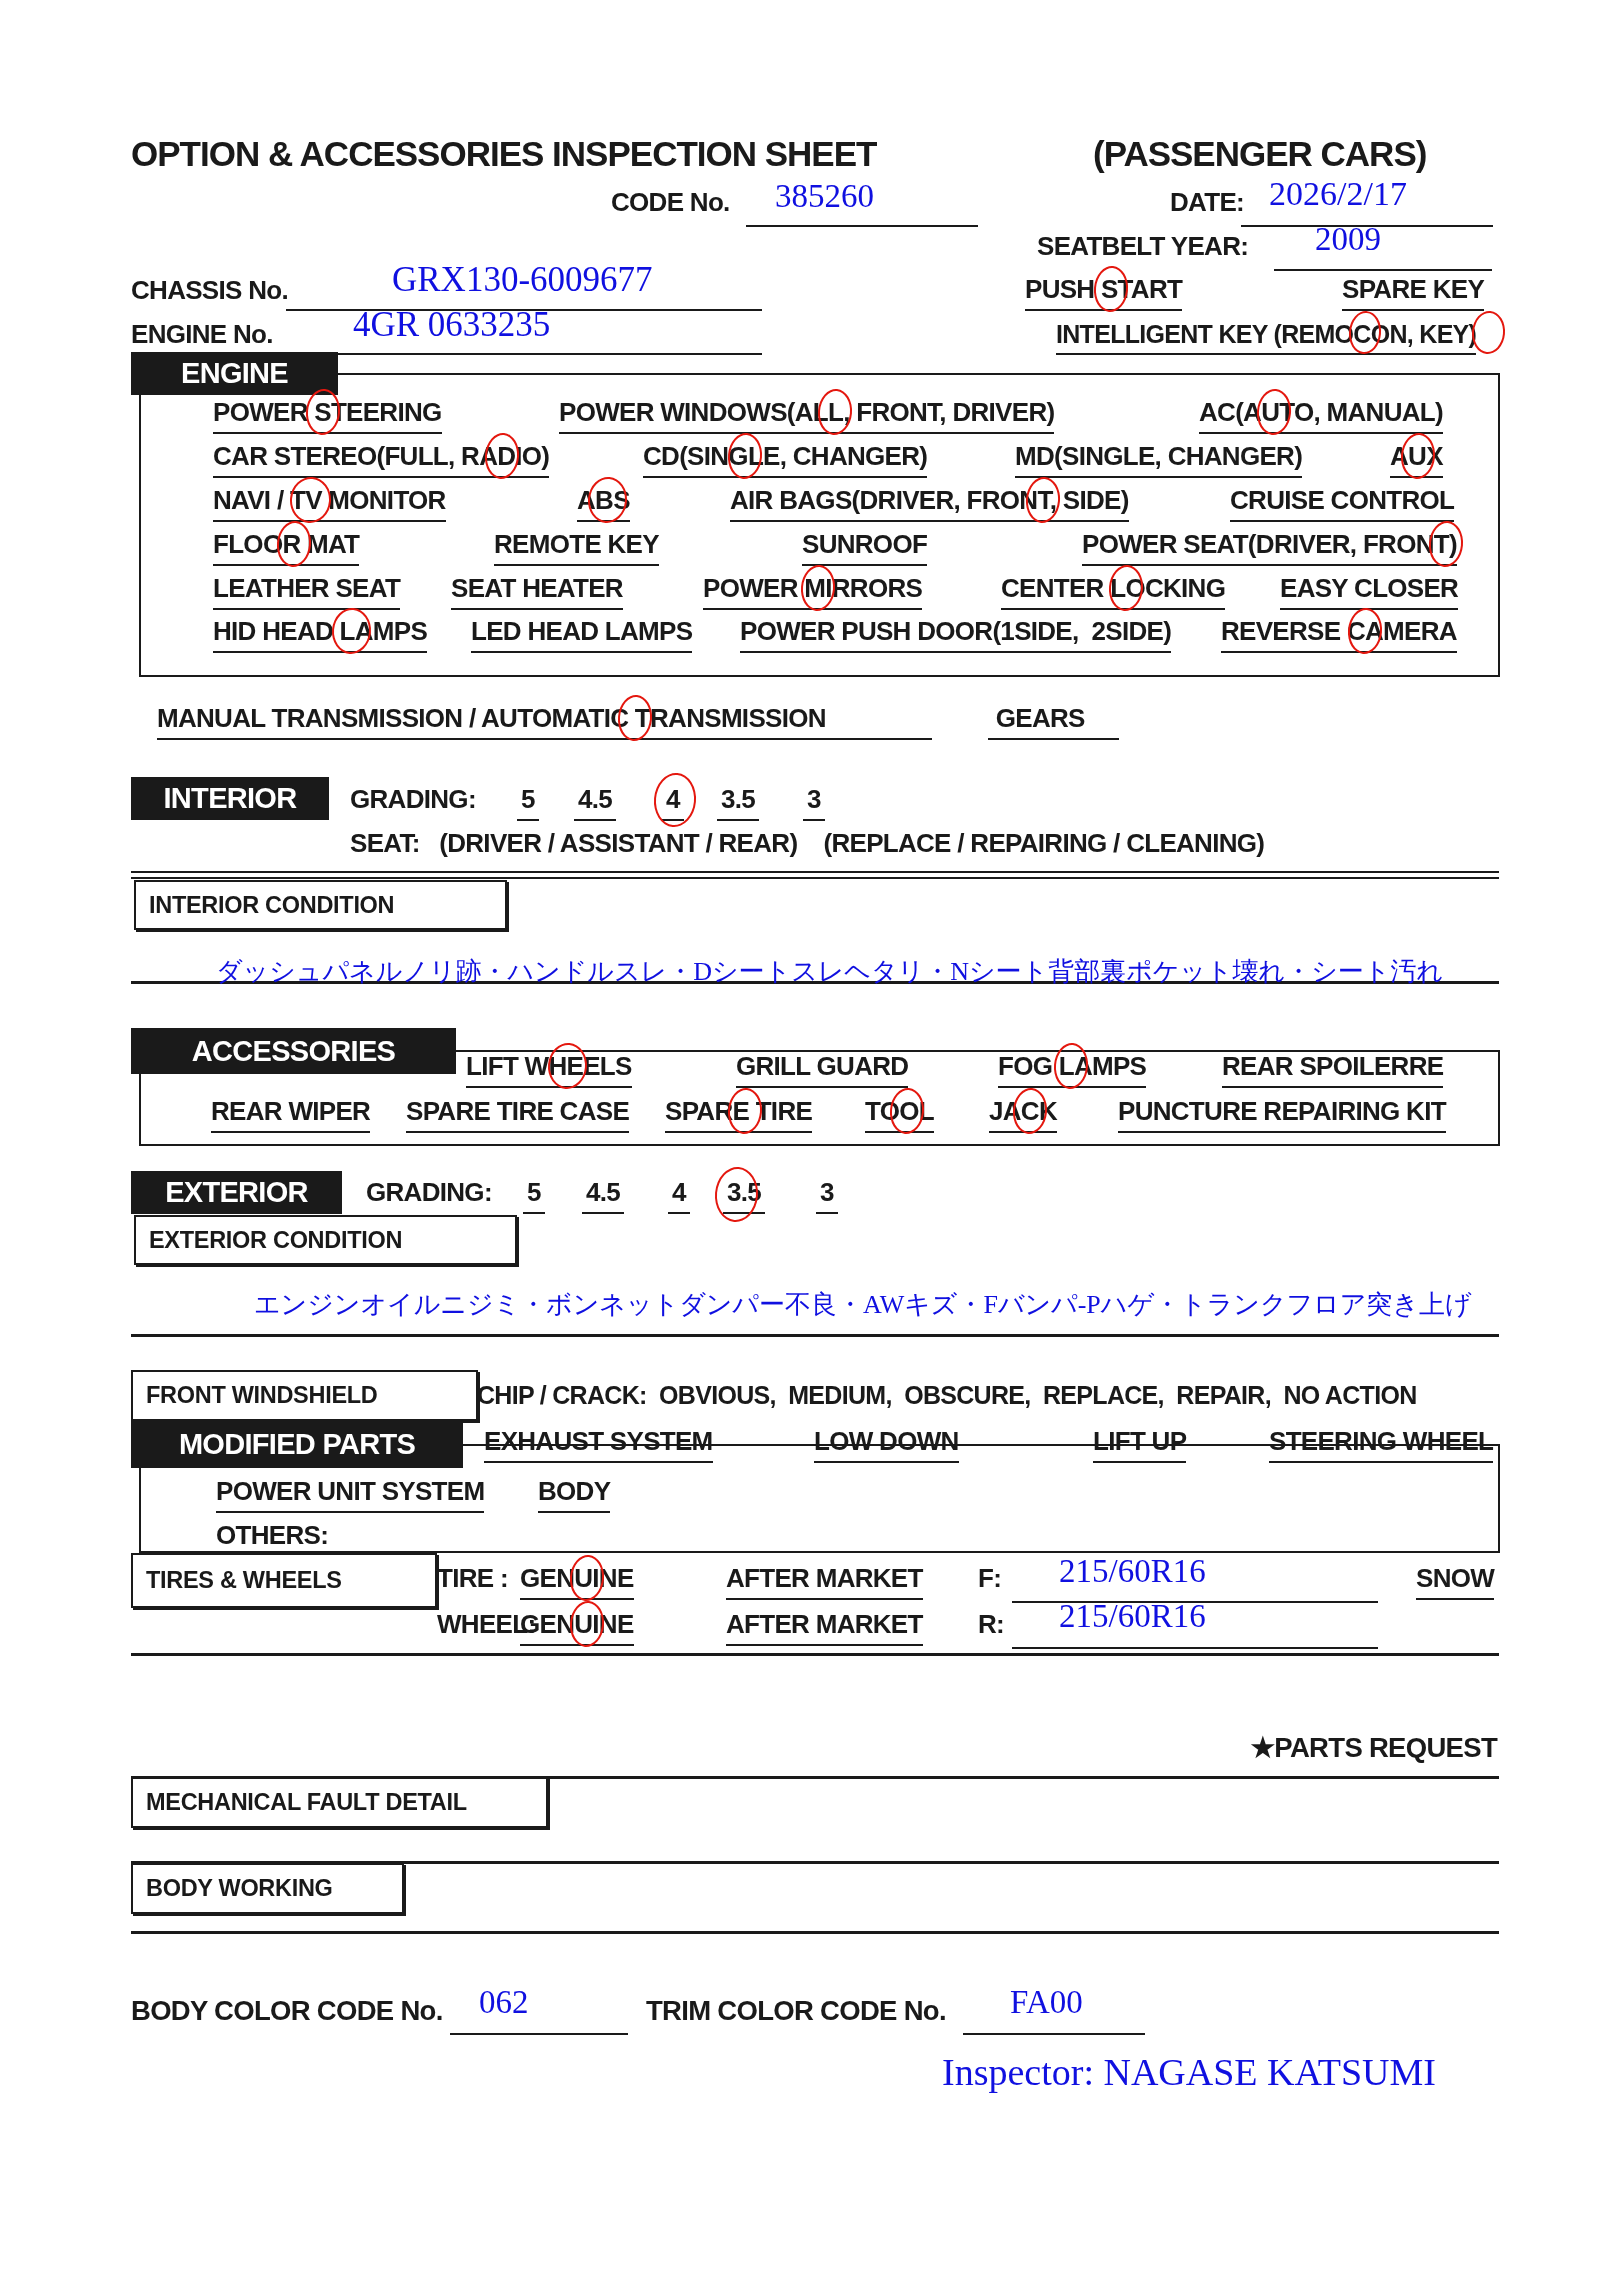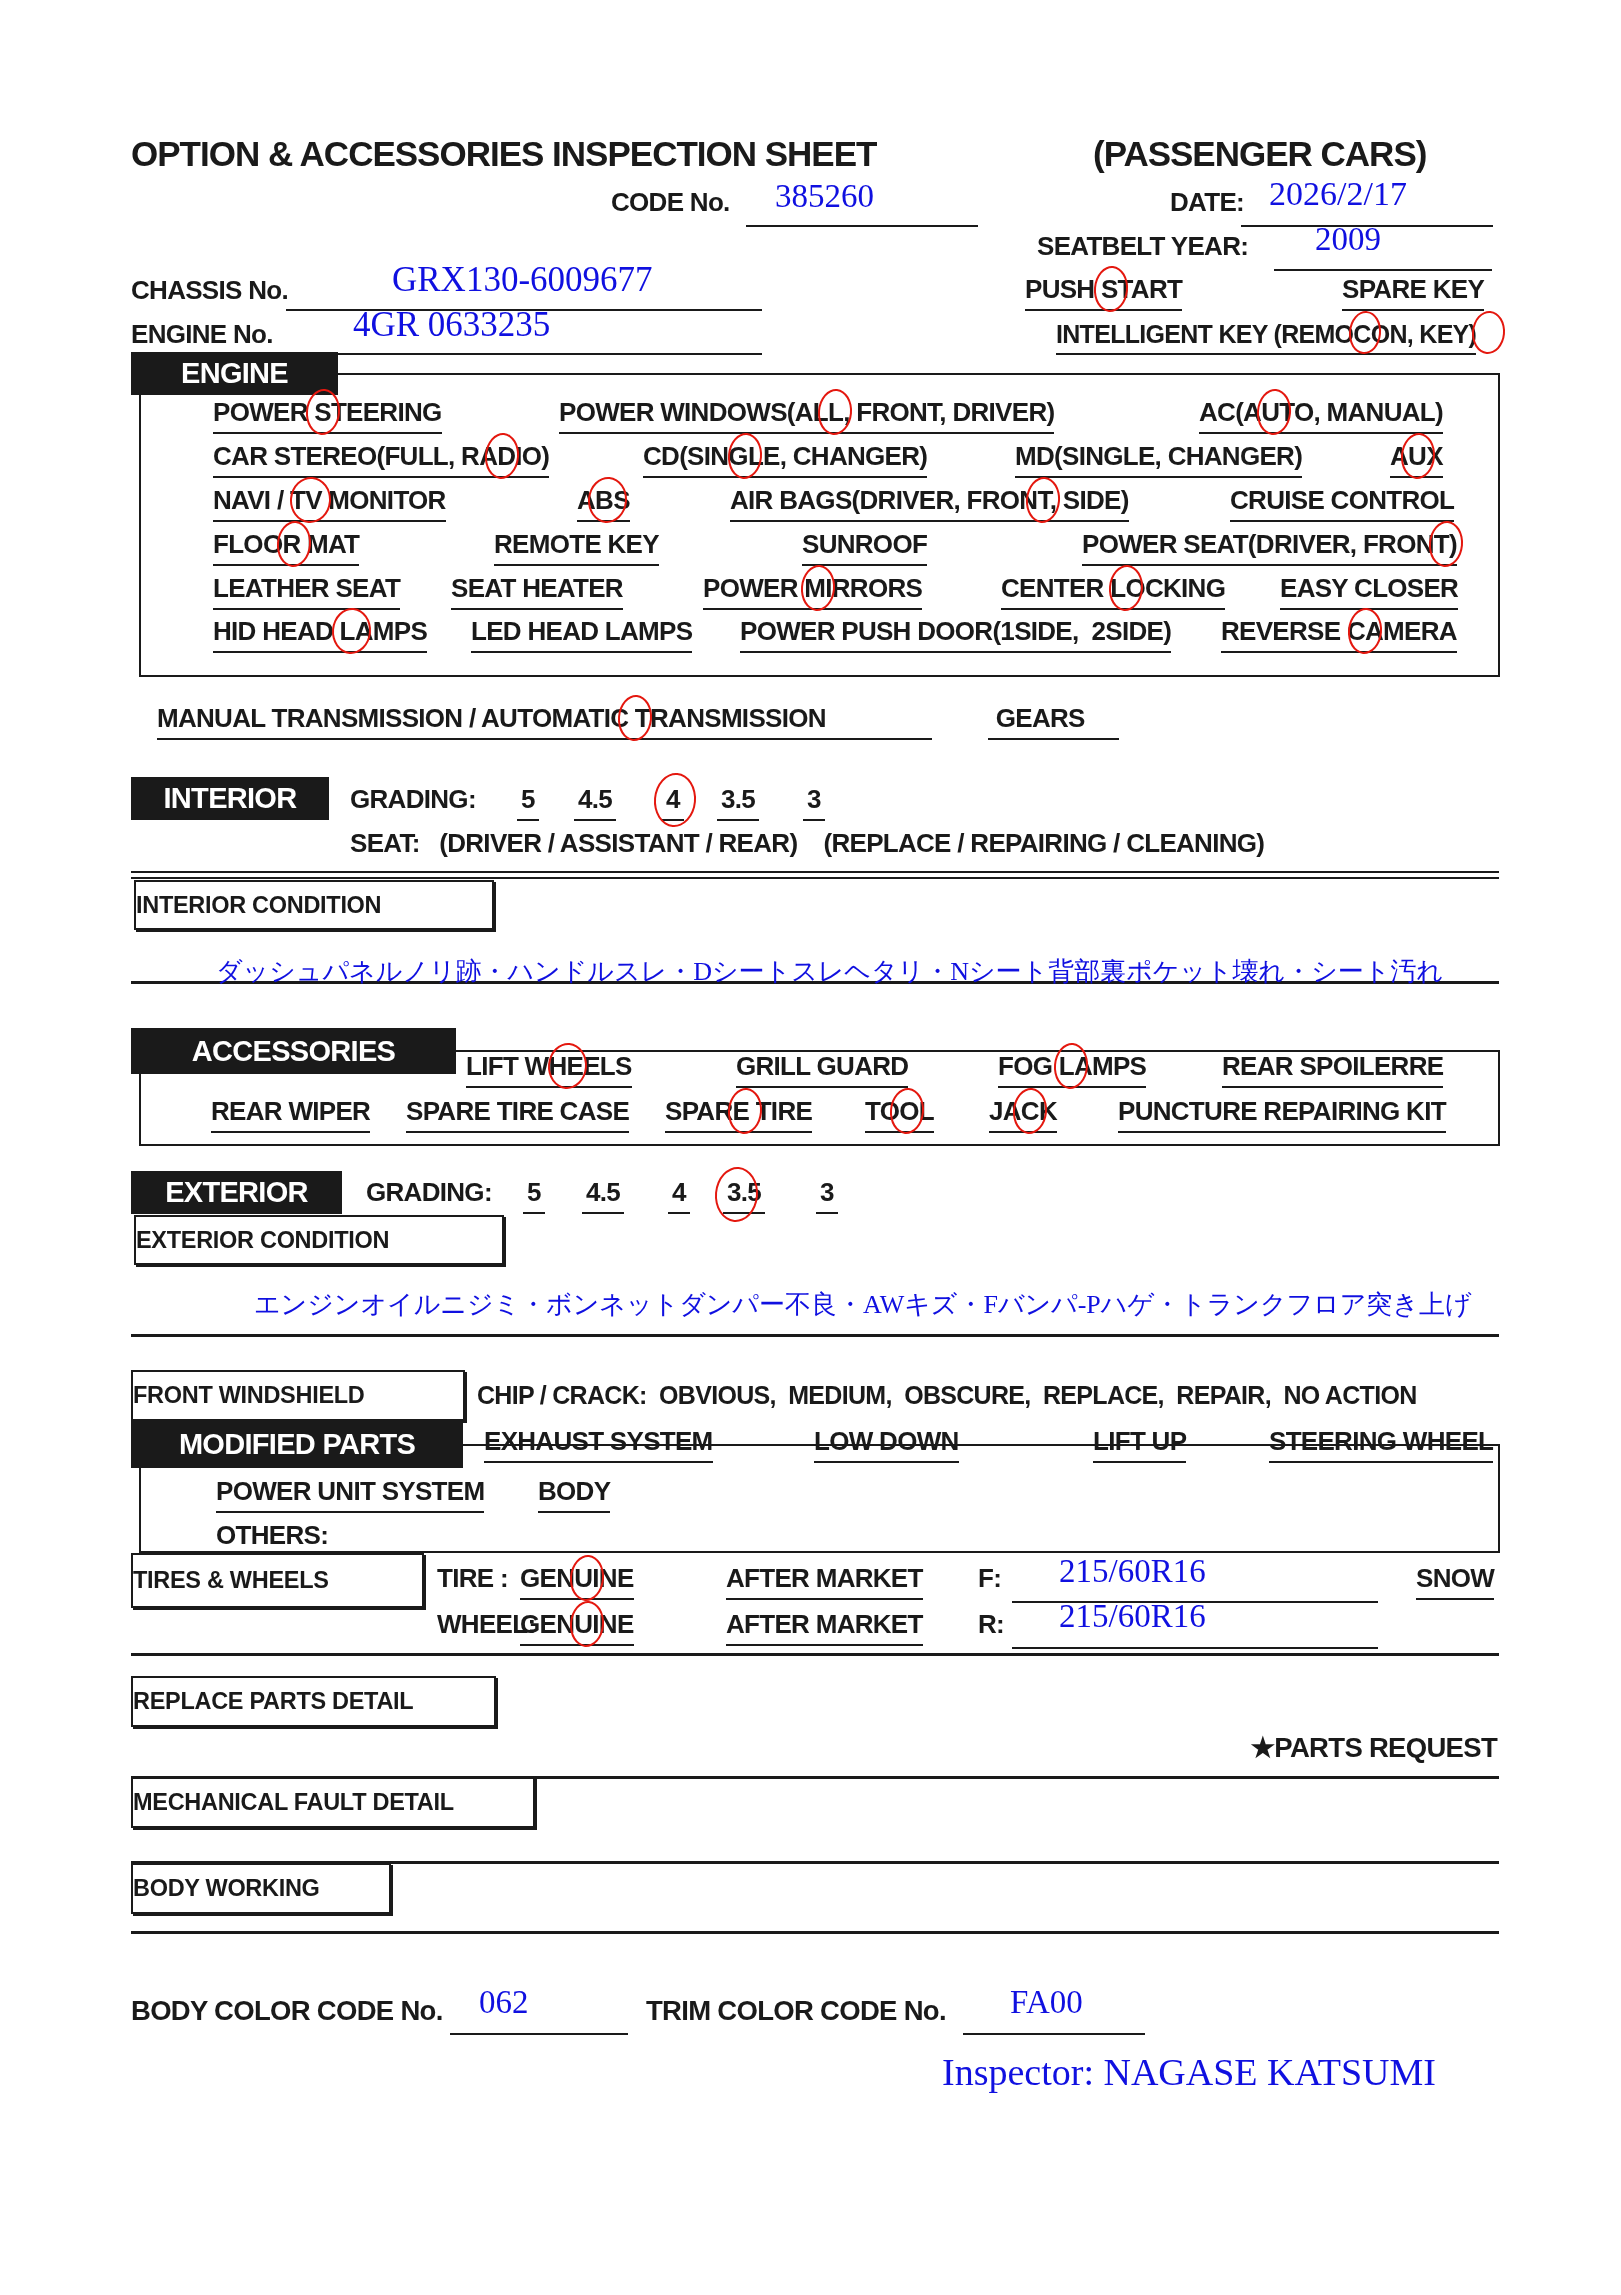--- a/index.html
+++ b/index.html
@@ -8,21 +8,21 @@
   .lbl{position:absolute;font-weight:700;font-size:26px;line-height:1.15;letter-spacing:-0.7px;
        white-space:pre;color:#1a1a1a;}
   .u{border-bottom:2px solid #1a1a1a;padding-bottom:3.9px;}
   .sm{font-size:25px;}
   .title{font-size:35px;letter-spacing:-1px;}
   .hw{position:absolute;font-family:"Liberation Serif",serif;color:#1010e0;white-space:pre;z-index:4;}
   .rule{position:absolute;border-bottom:2px solid #1a1a1a;}
   .blackbox{position:absolute;background:#1a1a1a;color:#ffffff;display:flex;align-items:center;
             justify-content:center;font-weight:700;font-size:29px;letter-spacing:-0.7px;z-index:3;white-space:pre;}
   .whitebox{position:absolute;background:#ffffff;border:2px solid #1a1a1a;display:flex;align-items:center;
-            font-weight:700;font-size:23.5px;letter-spacing:-0.3px;z-index:3;white-space:pre;
+            padding-left:13px;font-weight:700;font-size:23.5px;letter-spacing:-0.3px;z-index:3;white-space:pre;
             box-shadow:2px 2px 0 0 #1a1a1a;}
   .region{position:absolute;border:2px solid #1a1a1a;z-index:1;}
   .hr{position:absolute;height:2.6px;background:#1a1a1a;z-index:2;}
   .hrdouble{position:absolute;height:3.9px;border-top:2px solid #1a1a1a;border-bottom:2px solid #1a1a1a;z-index:2;}
   .circ{position:absolute;border:2.6px solid #e4180f;border-radius:50%;width:30px;height:42px;top:-9.2px;
         transform:rotate(5deg);z-index:6;pointer-events:none;}
   .jp{font-size:26px;margin-top:20px;}
 </style>
 </head>
 <body>
@@ -158,21 +158,20 @@
   <span class="lbl u" style="left:1416px;top:1564px"><span>SNOW</span></span>
 
   <span class="lbl" style="left:437px;top:1610px">WHEEL:</span>
   <span class="lbl u" style="left:520px;top:1610px"><span>GENUINE</span><i class="circ" style="left:50px"></i></span>
   <span class="lbl u" style="left:726px;top:1610px"><span>AFTER MARKET</span></span>
   <span class="lbl" style="left:978px;top:1610px">R:</span>
   <div class="rule" style="left:1012px;top:1610px;width:366px;height:37px"></div>
   <span class="hw" style="left:1059px;top:1598px;font-size:33px">215/60R16</span>
   <div class="hr" style="left:131px;top:1653px;width:1368px"></div>
 
-  <div class="whitebox" style="left:131px;top:1676px;width:361px;height:47px">REPLACE PARTS DETAIL</div>
   <span class="lbl" style="left:1046px;top:1732px;width:451px;text-align:right;font-size:27.5px">★PARTS REQUEST</span>
   <div class="hr" style="left:131px;top:1776px;width:1368px"></div>
   <div class="whitebox" style="left:131px;top:1777px;width:400px;height:47px">MECHANICAL FAULT DETAIL</div>
   <div class="hr" style="left:131px;top:1861px;width:1368px"></div>
   <div class="whitebox" style="left:131px;top:1863px;width:256px;height:47px">BODY WORKING</div>
   <div class="hr" style="left:131px;top:1931px;width:1368px"></div>
 
   <span class="lbl" style="left:131px;top:1995px;font-size:27.5px">BODY COLOR CODE No.</span>
   <div class="rule" style="left:450px;top:1995px;width:178px;height:38px"></div>
   <span class="hw" style="left:479px;top:1984px;font-size:33px">062</span>

